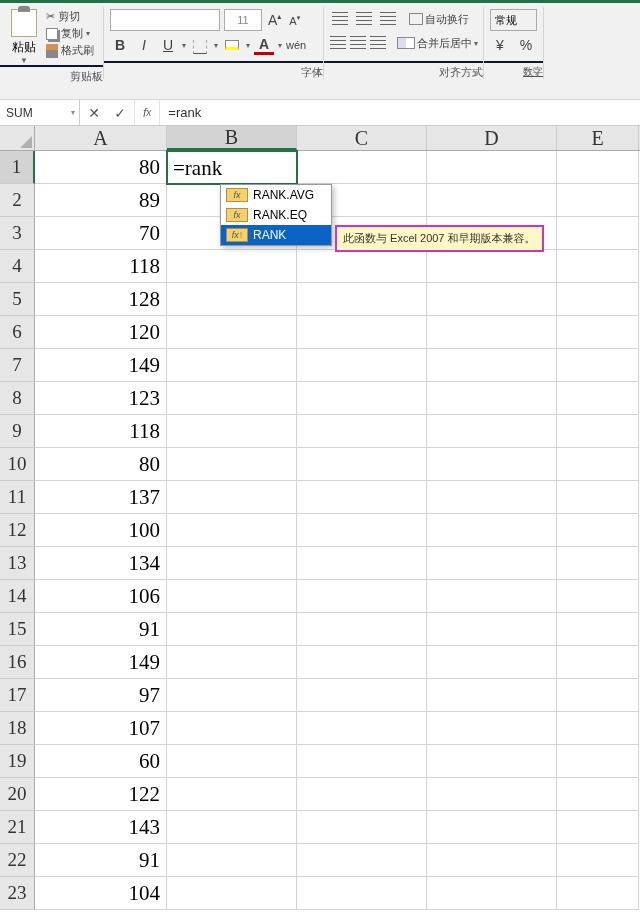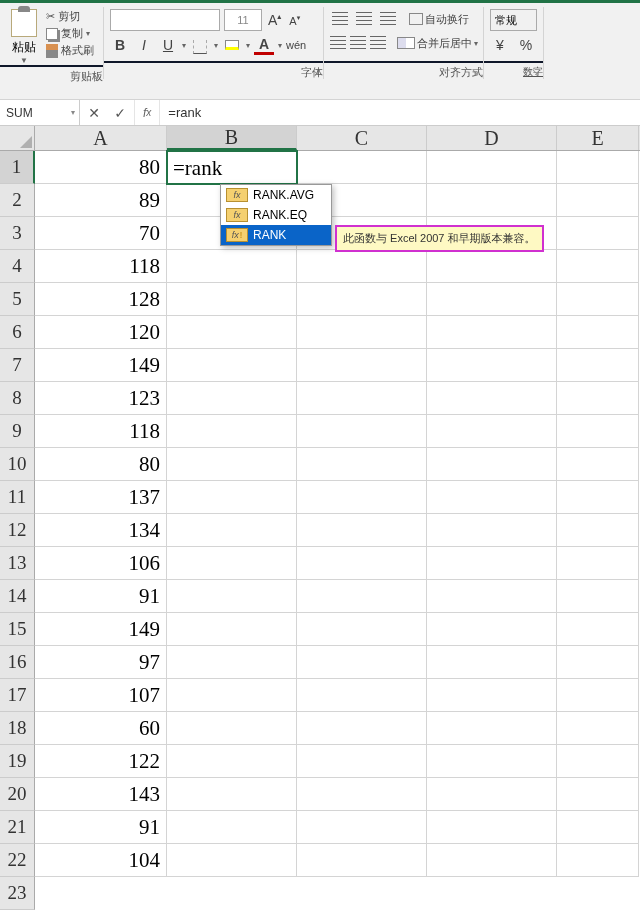--- a/index.html
+++ b/index.html
@@ -550,20 +550,27 @@
           <div class="cell cE"></div>
         </div>
         <div class="row">
           <div class="cell cA">137</div>
           <div class="cell cB"></div>
           <div class="cell cC"></div>
           <div class="cell cD"></div>
           <div class="cell cE"></div>
         </div>
         <div class="row">
+          <div class="cell cA">100</div>
+          <div class="cell cB"></div>
+          <div class="cell cC"></div>
+          <div class="cell cD"></div>
+          <div class="cell cE"></div>
+        </div>
+        <div class="row">
           <div class="cell cA">134</div>
           <div class="cell cB"></div>
           <div class="cell cC"></div>
           <div class="cell cD"></div>
           <div class="cell cE"></div>
         </div>
         <div class="row">
           <div class="cell cA">106</div>
           <div class="cell cB"></div>
           <div class="cell cC"></div>

